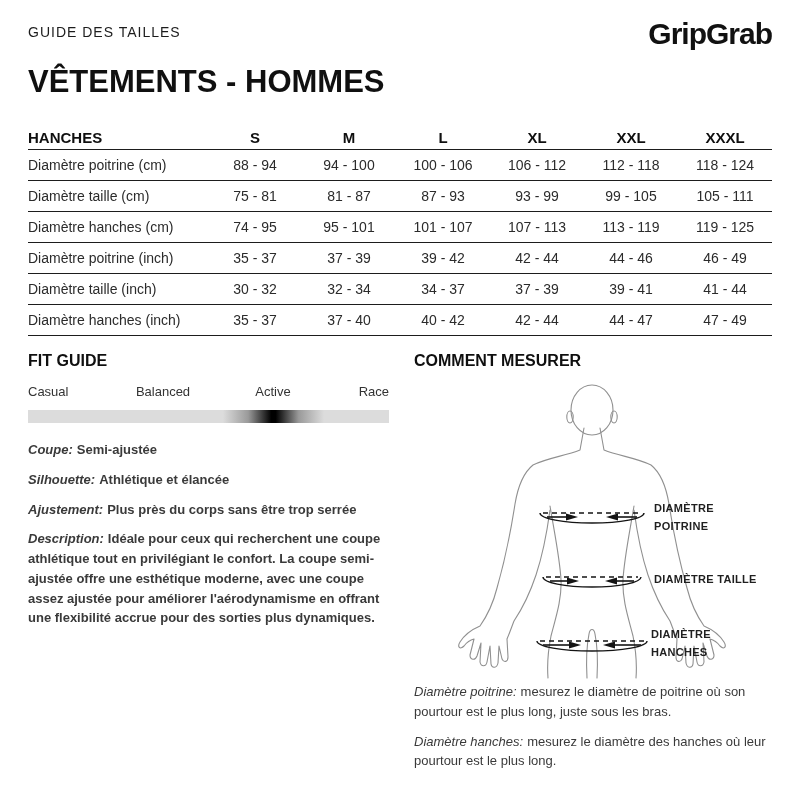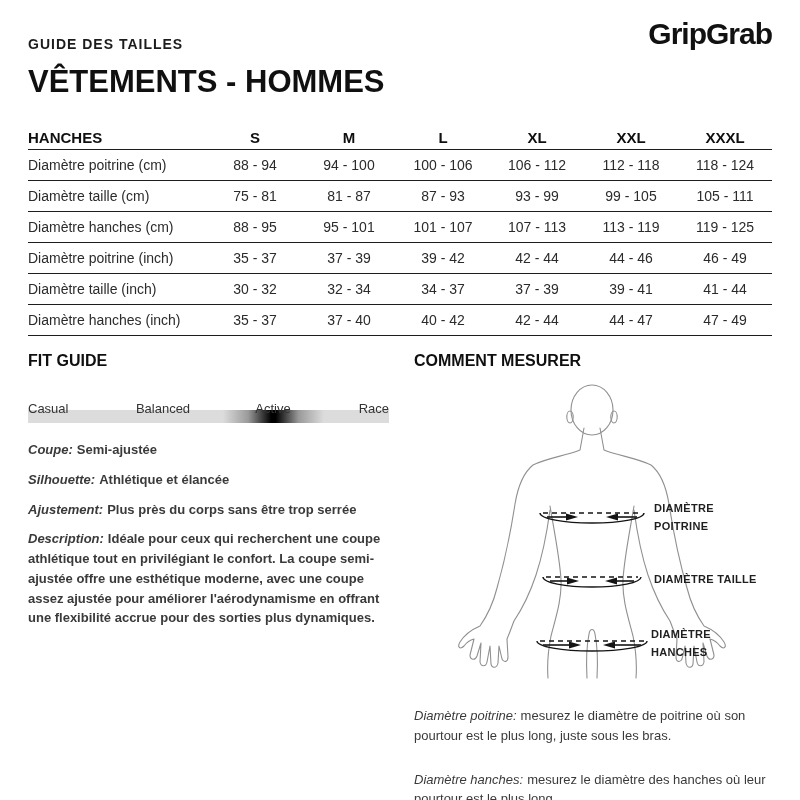--- a/index.html
+++ b/index.html
@@ -9,22 +9,22 @@
     width: 800px;
     height: 800px;
     background: #ffffff;
     font-family: "Liberation Sans", sans-serif;
     color: #1e1e1e;
     overflow: hidden;
   }
 
   
   .eyebrow {
-    position: absolute; left: 28px; top: 36px;
-    font-size: 14px; letter-spacing: 1px; color: #1c1c1c; font-weight: 700;
+    position: absolute; left: 28px; top: 24px;
+    font-size: 14px; letter-spacing: 1px; color: #1c1c1c; font-weight: 400;
   }
   .brand {
     position: absolute; right: 28px; top: 17px;
     font-size: 30px; font-weight: 800; letter-spacing: -1px; color: #111;
   }
   .page-title {
     position: absolute; left: 28px; top: 64px;
     font-size: 31px; font-weight: 800; letter-spacing: 0; color: #101010;
   }
 
@@ -40,21 +40,21 @@
     border-bottom: 1px solid #1d1d1d;
   }
   .size-table thead th { height: 23px; font-size: 15px; font-weight: 800; color: #0f0f0f; }
   .size-table tbody td { height: 31px; }
   .size-table th:first-child, .size-table td:first-child { text-align: left; }
 
   
   .fit-guide { position: absolute; left: 28px; top: 352px; width: 361px; }
   .section-title { font-size: 16px; font-weight: 800; color: #0f0f0f; }
   .fit-labels { position: relative; height: 17px; margin-top: 14px; font-size: 13px; color: #333; }
-  .fit-label { position: absolute; top: 17px; white-space: nowrap; }
+  .fit-label { position: absolute; top: 0; white-space: nowrap; }
   .fit-label.l0 { left: 0; }
   .fit-label.l1 { left: 95px; width: 80px; text-align: center; }
   .fit-label.l2 { left: 205px; width: 80px; text-align: center; }
   .fit-label.l3 { right: 0; }
   .fit-bar { margin-top: 9px; height: 13px; width: 100%; background: #dcdcdc; }
 
   .fit-attrs { margin-top: 17px; width: 362px; font-weight: bold; }
   .fit-attrs p { font-size: 13px; line-height: 1.52; color: #3a3a3a; margin-bottom: 10px; }
   .attr-label { font-style: italic; margin-right: 4px; }
 
@@ -64,21 +64,21 @@
   .diagram-label {
     position: absolute; font-size: 11px; font-weight: 600; letter-spacing: 0.3px;
     color: #1f1f1f; line-height: 18px; white-space: nowrap;
   }
   .diagram-label.poitrine { left: 654px; top: 499px; }
   .diagram-label.taille   { left: 654px; top: 570px; }
   .diagram-label.hanches  { left: 651px; top: 625px; }
   .diagram-label span { display: block; }
 
   .measure-instructions { position: absolute; left: 414px; top: 682px; width: 364px; }
-  .measure-instructions p { font-size: 13px; line-height: 1.52; color: #3a3a3a; margin-bottom: 10px; margin-top: 24px; }
+  .measure-instructions p { font-size: 13px; line-height: 1.52; color: #3a3a3a; margin-bottom: 10px; }
 </style>
 </head>
 <body>
 
 <div class="page">
 
   <div class="eyebrow">GUIDE DES TAILLES</div>
   <div class="brand">GripGrab</div>
   <h1 class="page-title">VÊTEMENTS - HOMMES</h1>
 
@@ -117,21 +117,21 @@
         <td>Diamètre taille (cm)</td>
         <td>75 - 81</td>
         <td>81 - 87</td>
         <td>87 - 93</td>
         <td>93 - 99</td>
         <td>99 - 105</td>
         <td>105 - 111</td>
       </tr>
       <tr>
         <td>Diamètre hanches (cm)</td>
-        <td>88 - 95</td>
+        <td>74 - 95</td>
         <td>95 - 101</td>
         <td>101 - 107</td>
         <td>107 - 113</td>
         <td>113 - 119</td>
         <td>119 - 125</td>
       </tr>
       <tr>
         <td>Diamètre poitrine (inch)</td>
         <td>35 - 37</td>
         <td>37 - 39</td>

